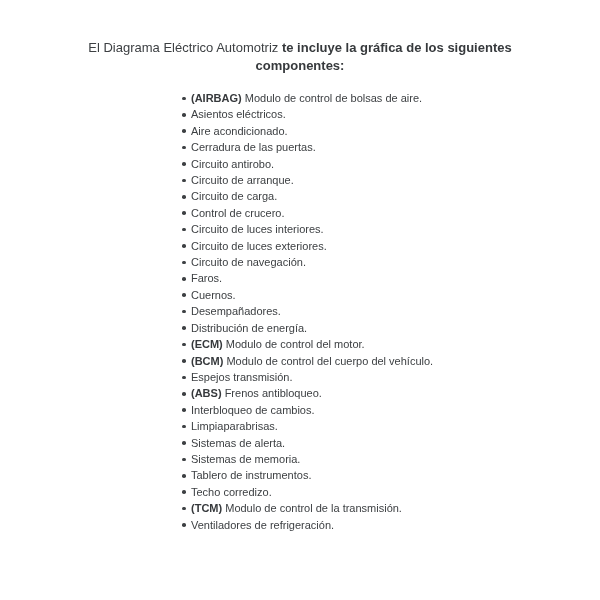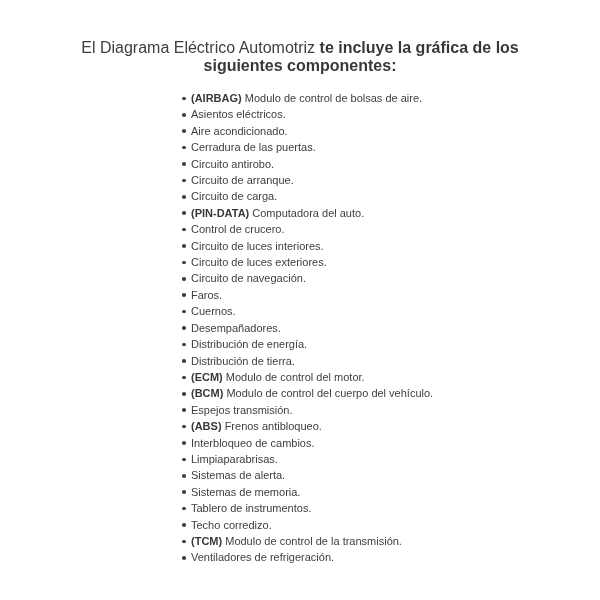--- a/index.html
+++ b/index.html
@@ -18,21 +18,21 @@
   .page {
     position: relative;
     width: 600px;
     height: 600px;
     background: #ffffff;
   }
   .title {
     margin: 39px auto 16px auto;
     max-width: 462px;
     text-align: center;
-    font-size: 16px;
+    font-size: 13px;
     line-height: 17.5px;
     font-weight: 400;
     color: #3d4043;
   }
   .title strong {
     font-weight: 700;
     color: #36393c;
   }
   ul.components {
     margin: 3px 0 0 0;
@@ -68,30 +68,28 @@
   <p class="title"><span>El Diagrama Eléctrico Automotriz</span> <strong>te incluye la gráfica de los siguientes componentes:</strong></p>
 
   <ul class="components">
       <li><strong>(AIRBAG)</strong> <span>Modulo de control de bolsas de aire.</span></li>
       <li><span>Asientos eléctricos.</span></li>
       <li><span>Aire acondicionado.</span></li>
       <li><span>Cerradura de las puertas.</span></li>
       <li><span>Circuito antirobo.</span></li>
       <li><span>Circuito de arranque.</span></li>
       <li><span>Circuito de carga.</span></li>
-      <li><strong>(PIN-DATA)</strong> <span>Computadora del auto.</span></li>
       <li><span>Control de crucero.</span></li>
       <li><span>Circuito de luces interiores.</span></li>
       <li><span>Circuito de luces exteriores.</span></li>
       <li><span>Circuito de navegación.</span></li>
       <li><span>Faros.</span></li>
       <li><span>Cuernos.</span></li>
       <li><span>Desempañadores.</span></li>
       <li><span>Distribución de energía.</span></li>
-      <li><span>Distribución de tierra.</span></li>
       <li><strong>(ECM)</strong> <span>Modulo de control del motor.</span></li>
       <li><strong>(BCM)</strong> <span>Modulo de control del cuerpo del vehículo.</span></li>
       <li><span>Espejos transmisión.</span></li>
       <li><strong>(ABS)</strong> <span>Frenos antibloqueo.</span></li>
       <li><span>Interbloqueo de cambios.</span></li>
       <li><span>Limpiaparabrisas.</span></li>
       <li><span>Sistemas de alerta.</span></li>
       <li><span>Sistemas de memoria.</span></li>
       <li><span>Tablero de instrumentos.</span></li>
       <li><span>Techo corredizo.</span></li>

